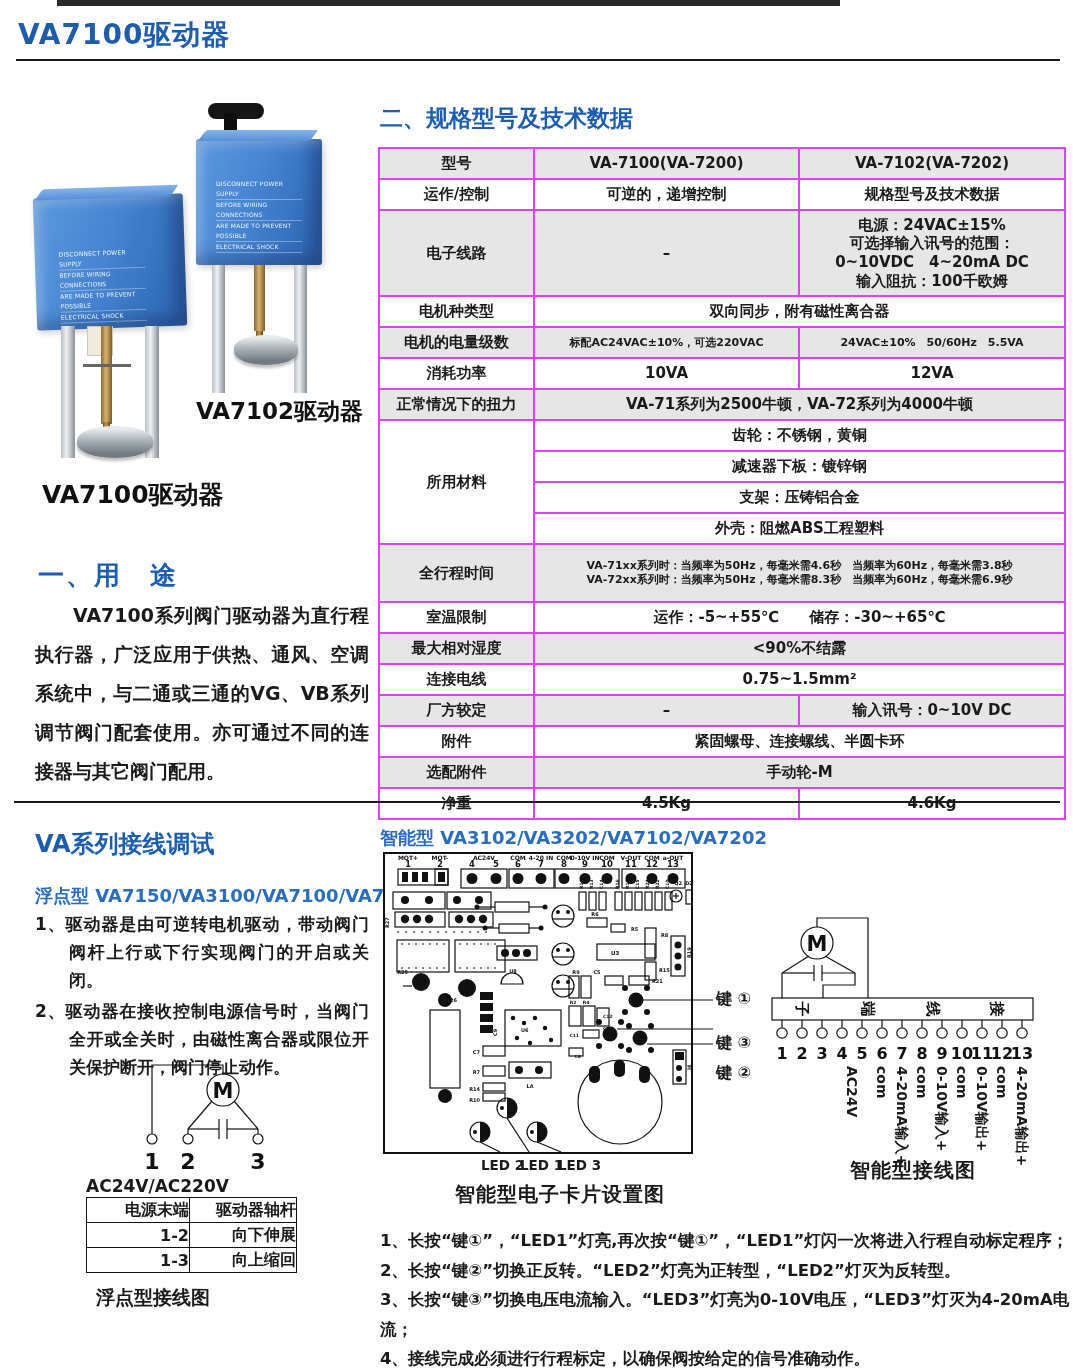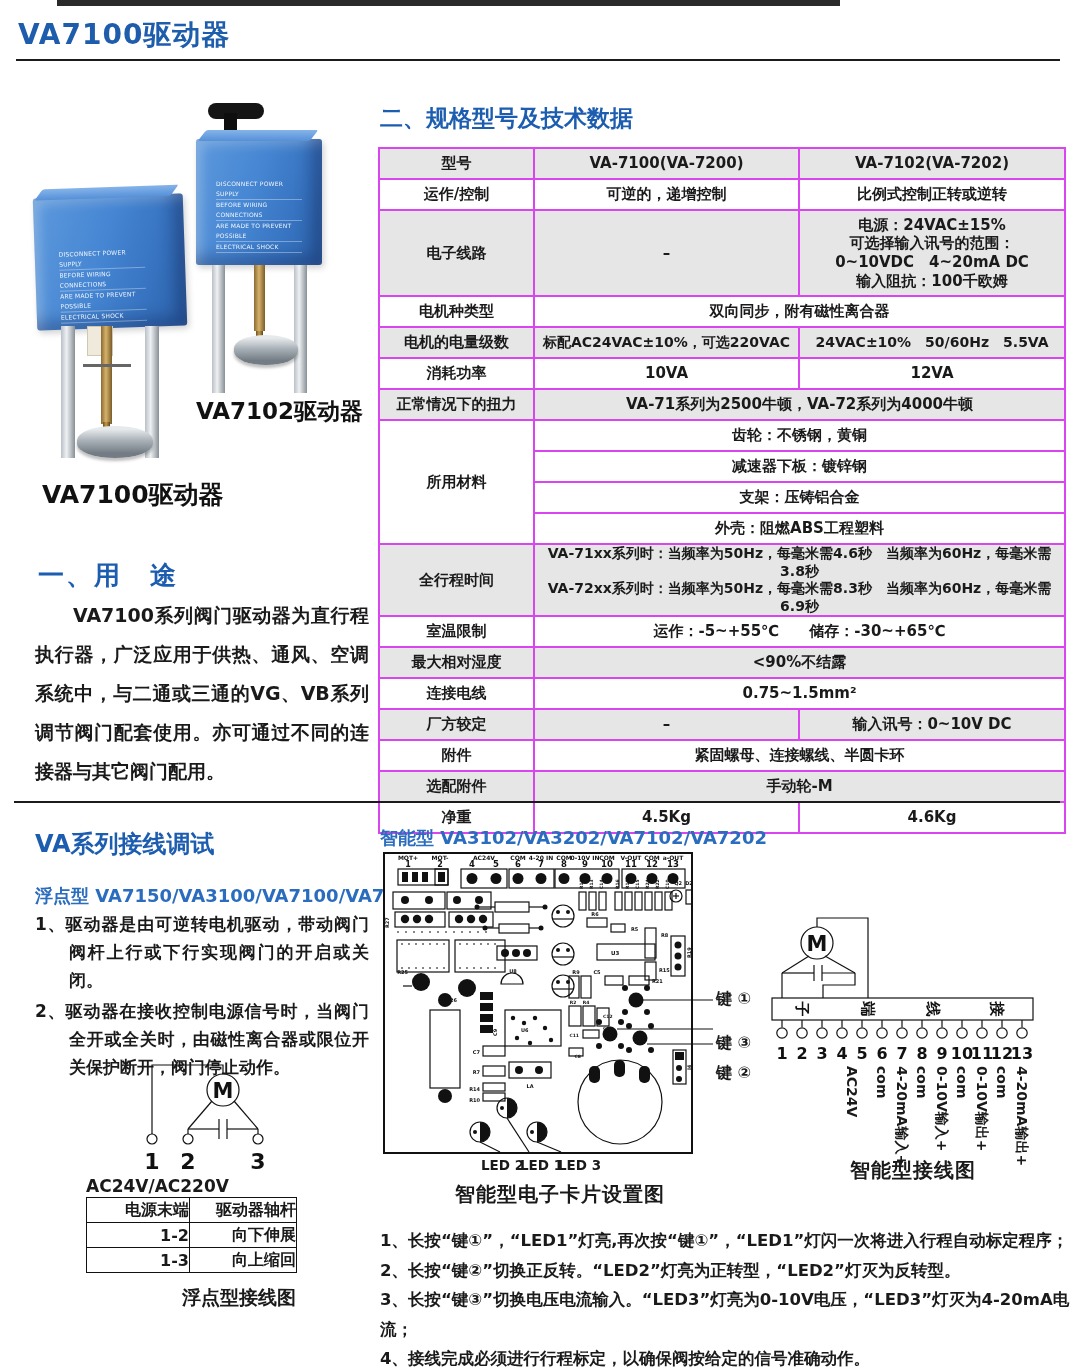--- a/index.html
+++ b/index.html
@@ -49,33 +49,33 @@
   .collar{position:absolute;border-radius:50%/44%;background:linear-gradient(#e7eaec 10%,#aab2b9 45%,#737c84 85%);box-shadow:0 3px 3px rgba(0,0,0,.25);}
   .white-block{position:absolute;background:#efeadb;border:1px solid #cfc8b2;}
   .cross-pin{position:absolute;background:#666;}
 
   
   .spec-table{position:absolute;left:378px;top:147px;width:686px;border-collapse:collapse;table-layout:fixed;
               border:2px solid #333;}
   .spec-table td{border:2px solid #d946ef;text-align:center;vertical-align:middle;padding:0 4px;height:29px;
                  font-size:15px;font-weight:bold;line-height:1.25;}
   .spec-table td.g{background:#e6e6e6;}
-  .spec-table .small{font-size:14px;}
+  .spec-table .small{font-size:11px;}
   .spec-table .h-tall{height:84px;}
   .spec-table .h-mid{height:56px;}
 
   
   .float-items{position:absolute;left:35px;top:910px;width:334px;font-size:17px;line-height:28px;font-weight:bold;}
   .float-items .fl-item{text-indent:-2em;padding-left:2em;margin-bottom:3px;text-align:justify;}
   .float-svg{position:absolute;left:100px;top:1055px;}
   .ac-label{position:absolute;left:86px;top:1176px;font-size:17px;font-weight:bold;}
   .float-table{position:absolute;left:86px;top:1197px;border-collapse:collapse;background:#fff;}
   .float-table td{border:1.5px solid #111;text-align:right;font-size:16px;font-weight:bold;height:24px;padding:0;}
   .float-table .c1{width:102px;} .float-table .c2{width:106px;}
-  .float-caption{position:absolute;left:86px;top:1285px;width:210px;text-align:right;font-size:19px;font-weight:bold;}
+  .float-caption{position:absolute;left:96px;top:1285px;width:210px;text-align:left;font-size:19px;font-weight:bold;}
 
   
   .pcb-svg{position:absolute;left:383px;top:852px;}
   .key-label{position:absolute;left:716px;font-size:16px;font-weight:bold;white-space:nowrap;}
   .k1{top:989px;} .k2{top:1018px;margin-top:45px;} .k3{top:1033px;}
   .led-label{position:absolute;top:1157px;font-size:13.5px;font-weight:bold;}
   .ledp2{left:481px;} .ledp1{left:520px;} .ledp3{left:558px;}
   .pcb-caption{position:absolute;left:450px;top:1181px;width:220px;text-align:center;font-size:20px;font-weight:bold;letter-spacing:1px;}
 
   
@@ -152,21 +152,21 @@
       </colgroup>
     <tbody>
         <tr>
       <td class="g">型号</td>
       <td class="g">VA-7100(VA-7200)</td>
       <td class="g">VA-7102(VA-7202)</td>
     </tr>
     <tr>
       <td>运作/控制</td>
       <td>可逆的，递增控制</td>
-      <td>比例式控制正转或逆转</td>
+      <td>规格型号及技术数据</td>
     </tr>
     <tr>
       <td class="g h-tall">电子线路</td>
       <td class="g">–</td>
       <td class="g">
         <div>电源：24VAC±15%</div>
         <div>可选择输入讯号的范围：</div>
         <div>0~10VDC　4~20mA DC</div>
         <div>输入阻抗：100千欧姆</div>
       </td>

